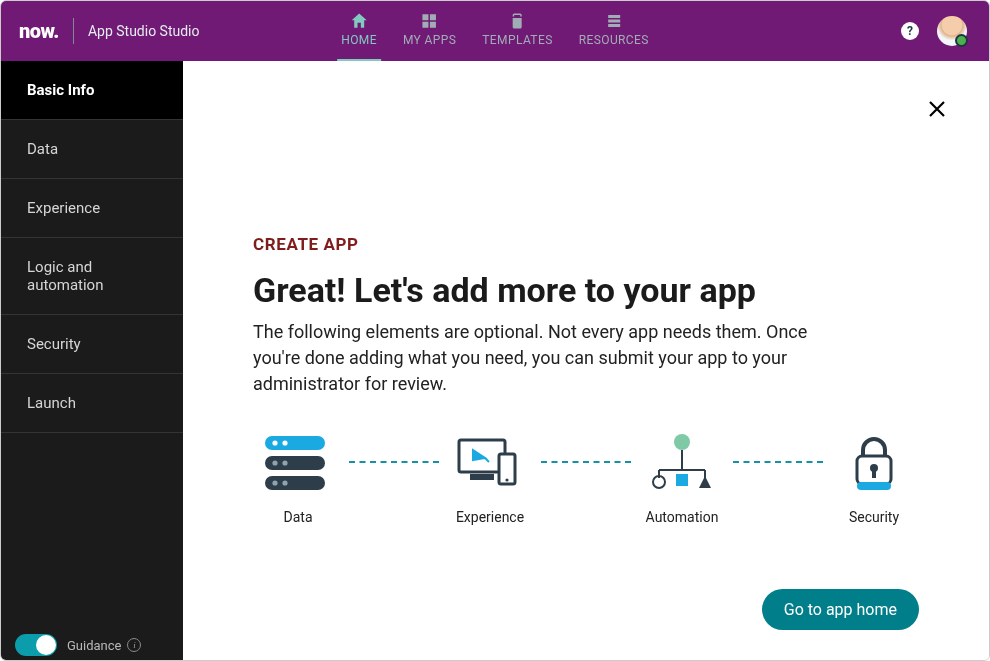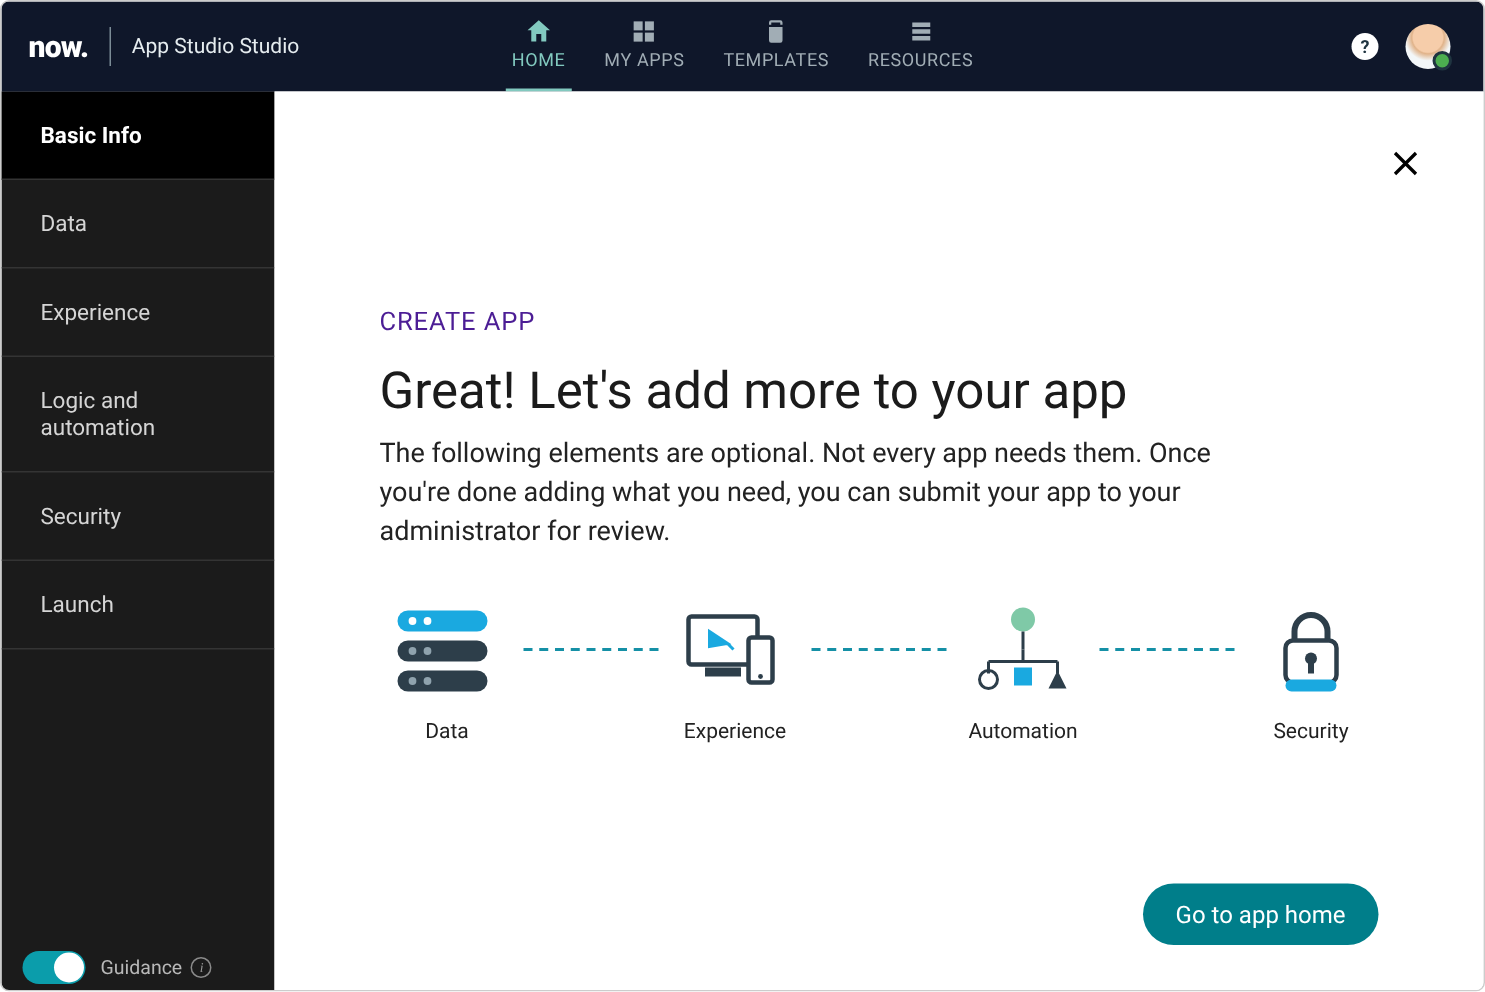--- a/index.html
+++ b/index.html
@@ -1,19 +1,19 @@
 <!DOCTYPE html>
 <html><head>
   <meta charset="utf-8">
   <style>
     * { margin: 0; padding: 0; box-sizing: border-box; font-family: -apple-system, BlinkMacSystemFont, "Segoe UI", Roboto, Helvetica, Arial, sans-serif; }
     body { width: 990px; height: 661px; overflow: hidden; background: #fff; }
     .app { display: flex; flex-direction: column; height: 100%; border: 1px solid #ccc; border-radius: 6px; overflow: hidden; }
 
-    .topbar { height: 60px; background: #0f172a; display: flex; align-items: center; color: #cdd6dc; position: relative; }
+    .topbar { height: 60px; background: #701a75; display: flex; align-items: center; color: #cdd6dc; position: relative; }
     .brand { display: flex; align-items: center; padding-left: 18px; gap: 14px; }
     .logo { font-weight: 900; font-size: 20px; color: #fff; letter-spacing: -0.5px; }
     .brand-sep { width: 1px; height: 26px; background: #7b8c96; }
     .brand-sub { font-size: 14px; color: #e5ecef; }
     .topnav { position: absolute; left: 50%; transform: translateX(-50%); display: flex; gap: 18px; align-items: flex-end; height: 100%; }
     .topnav-item { display: flex; flex-direction: column; align-items: center; gap: 2px; padding: 10px 4px 12px; color: #a1adb5; font-size: 12px; letter-spacing: 0.4px; cursor: pointer; border-bottom: 2px solid transparent; }
     .topnav-item.active { color: #82c9bf; border-bottom-color: #82c9bf; }
     .topnav-item .icon { width: 20px; height: 20px; display: flex; align-items: center; justify-content: center; }
     .top-right { margin-left: auto; display: flex; align-items: center; gap: 18px; padding-right: 22px; }
     .help-badge { width: 18px; height: 18px; border-radius: 50%; background: #fff; color: #1f3440; font-weight: 700; font-size: 12px; display: flex; align-items: center; justify-content: center; cursor: pointer; }
@@ -25,22 +25,22 @@
     .side-item { padding: 20px 26px; border-bottom: 1px solid #343434; font-size: 15px; cursor: pointer; }
     .side-item.active { background: #000; color: #fff; font-weight: 700; }
     .side-footer { margin-top: auto; padding: 12px 14px 4px; display: flex; align-items: center; gap: 10px; }
     .toggle { width: 42px; height: 22px; background: #0b9dab; border-radius: 20px; position: relative; cursor: pointer; }
     .toggle .knob { position: absolute; top: 1px; right: 1px; width: 20px; height: 20px; background: #fff; border-radius: 50%; }
     .side-footer .label { font-size: 13px; color: #b8b8b8; display: flex; align-items: center; gap: 6px; }
     .info-circle { width: 14px; height: 14px; border: 1px solid #8a8a8a; border-radius: 50%; display: inline-flex; align-items: center; justify-content: center; font-size: 9px; color: #9c9c9c; font-style: italic; font-family: Georgia, serif; }
 
     .main { flex: 1; background: #fff; position: relative; padding: 56px 70px 30px 70px; display: flex; flex-direction: column; }
     .close-x { position: absolute; top: 36px; right: 40px; width: 24px; height: 24px; cursor: pointer; color: #000; }
-    .eyebrow { color: #4c1d95; font-size: 17px; font-weight: 400; letter-spacing: 0.6px; margin-top: 88px; }
-    .headline { font-size: 34px; font-weight: 400; color: #1b1b1b; margin-top: 16px; line-height: 1.2; }
+    .eyebrow { color: #7f1d1d; font-size: 17px; font-weight: 700; letter-spacing: 0.6px; margin-top: 117px; }
+    .headline { font-size: 34px; font-weight: 700; color: #1b1b1b; margin-top: 16px; line-height: 1.2; }
     .desc { font-size: 18px; color: #222; margin-top: 8px; line-height: 1.45; max-width: 590px; }
     .row { margin-top: 34px; display: flex; align-items: center; justify-content: flex-start; gap: 0; }
     .step { width: 90px; display: flex; flex-direction: column; align-items: center; gap: 14px; }
     .step .ill { width: 70px; height: 64px; display: flex; align-items: center; justify-content: center; }
     .step .cap { font-size: 14px; color: #222; }
     .connector { flex: 0 0 90px; border-top: 2px dashed #1590a6; height: 0; margin: 0 6px; position: relative; top: -16px; }
 
     .footer-row { margin-top: auto; display: flex; justify-content: flex-end; padding-top: 30px; }
     .cta { background: #007e8a; color: #fff; border: none; border-radius: 22px; padding: 11px 22px; font-size: 16px; font-weight: 400; cursor: pointer; }
   </style>

